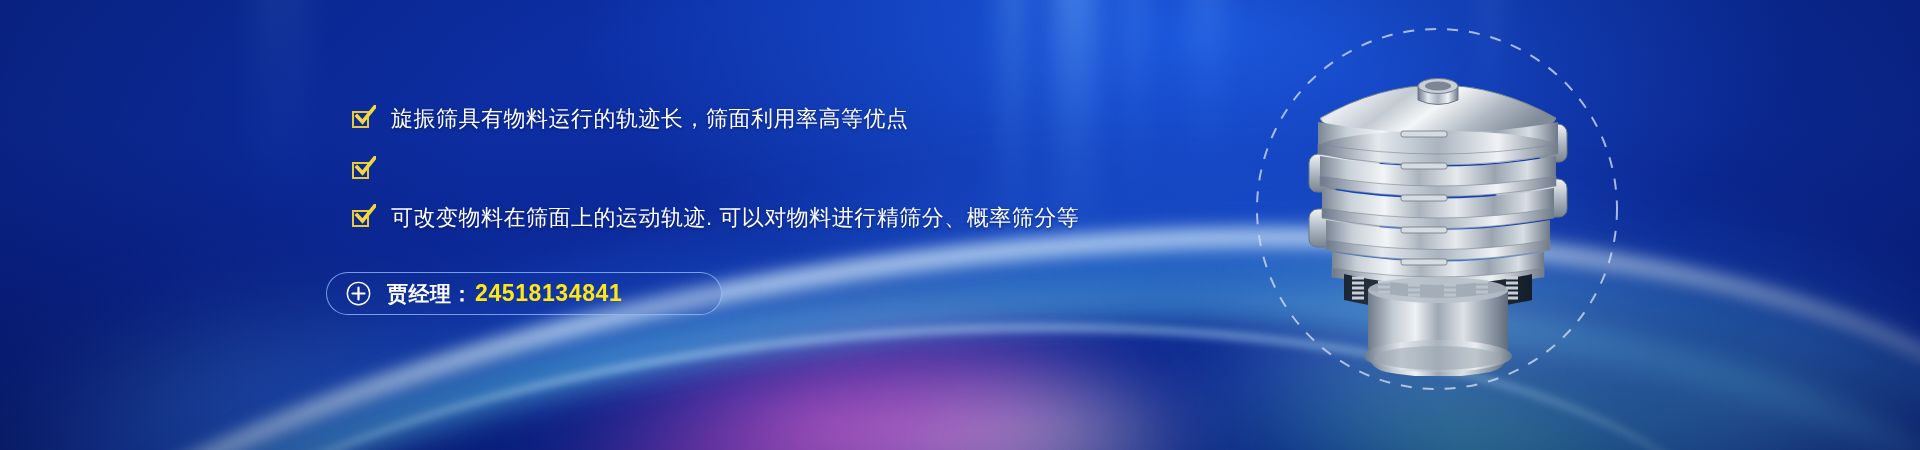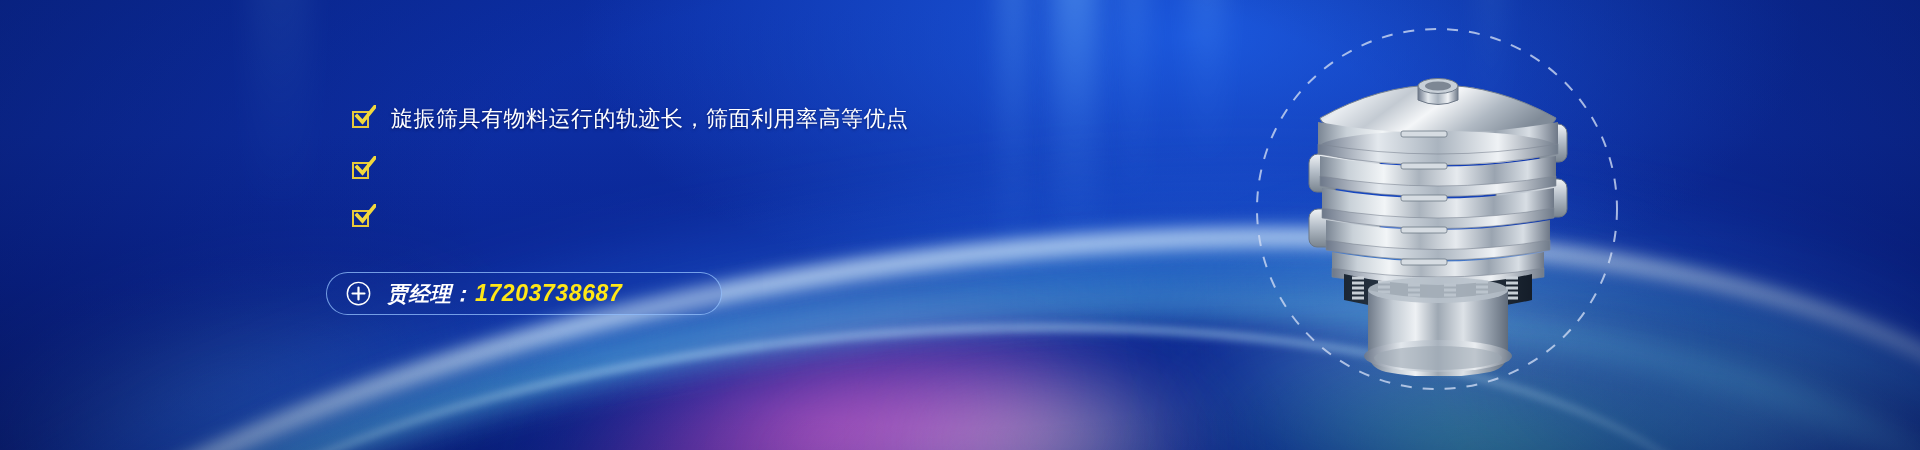--- a/index.html
+++ b/index.html
@@ -169,21 +169,20 @@
     top: 272px;
     width: 396px;
     height: 43px;
     border: 1px solid rgba(150,195,255,0.75);
     border-radius: 22px;
     display: flex;
     align-items: center;
     box-sizing: border-box;
     padding-left: 19px;
     background: rgba(20,55,160,0.18);
-    font-style: italic;
   }
   .plus-icon {
     flex: 0 0 auto;
     width: 25px; height: 25px;
     margin-right: 16px;
   }
   .contact-name {
     color: #ffffff;
     font-size: 21px;
     letter-spacing: .5px;
@@ -386,25 +385,26 @@
       </span>
     </div>
 
     <div class="bullet-row">
       <span class="check-icon">
         <span class="box"></span>
         <svg class="tick" viewBox="0 0 22 22">
           <path d="M3 11 L8.5 17 L21 1.5" fill="none" stroke="#f2d83c" stroke-width="3.6" stroke-linecap="square" stroke-linejoin="miter"></path>
         </svg>
       </span>
+      <span class="bullet-text">可改变物料在筛面上的运动轨迹. 可以对物料进行精筛分、概率筛分等</span>
     </div>
   </div>
 
   <div class="contact-pill">
     <svg class="plus-icon" viewBox="0 0 26 26">
       <circle cx="13" cy="13" r="11.6" fill="none" stroke="#ffffff" stroke-width="1.5"></circle>
       <path d="M13 6.8 V19.2 M6.8 13 H19.2" stroke="#ffffff" stroke-width="2.3" stroke-linecap="round"></path>
     </svg>
     <span class="contact-name">贾经理：</span>
-    <span class="contact-phone">17203738687</span>
+    <span class="contact-phone">24518134841</span>
   </div>
 
 </div>
 
 </body></html>

